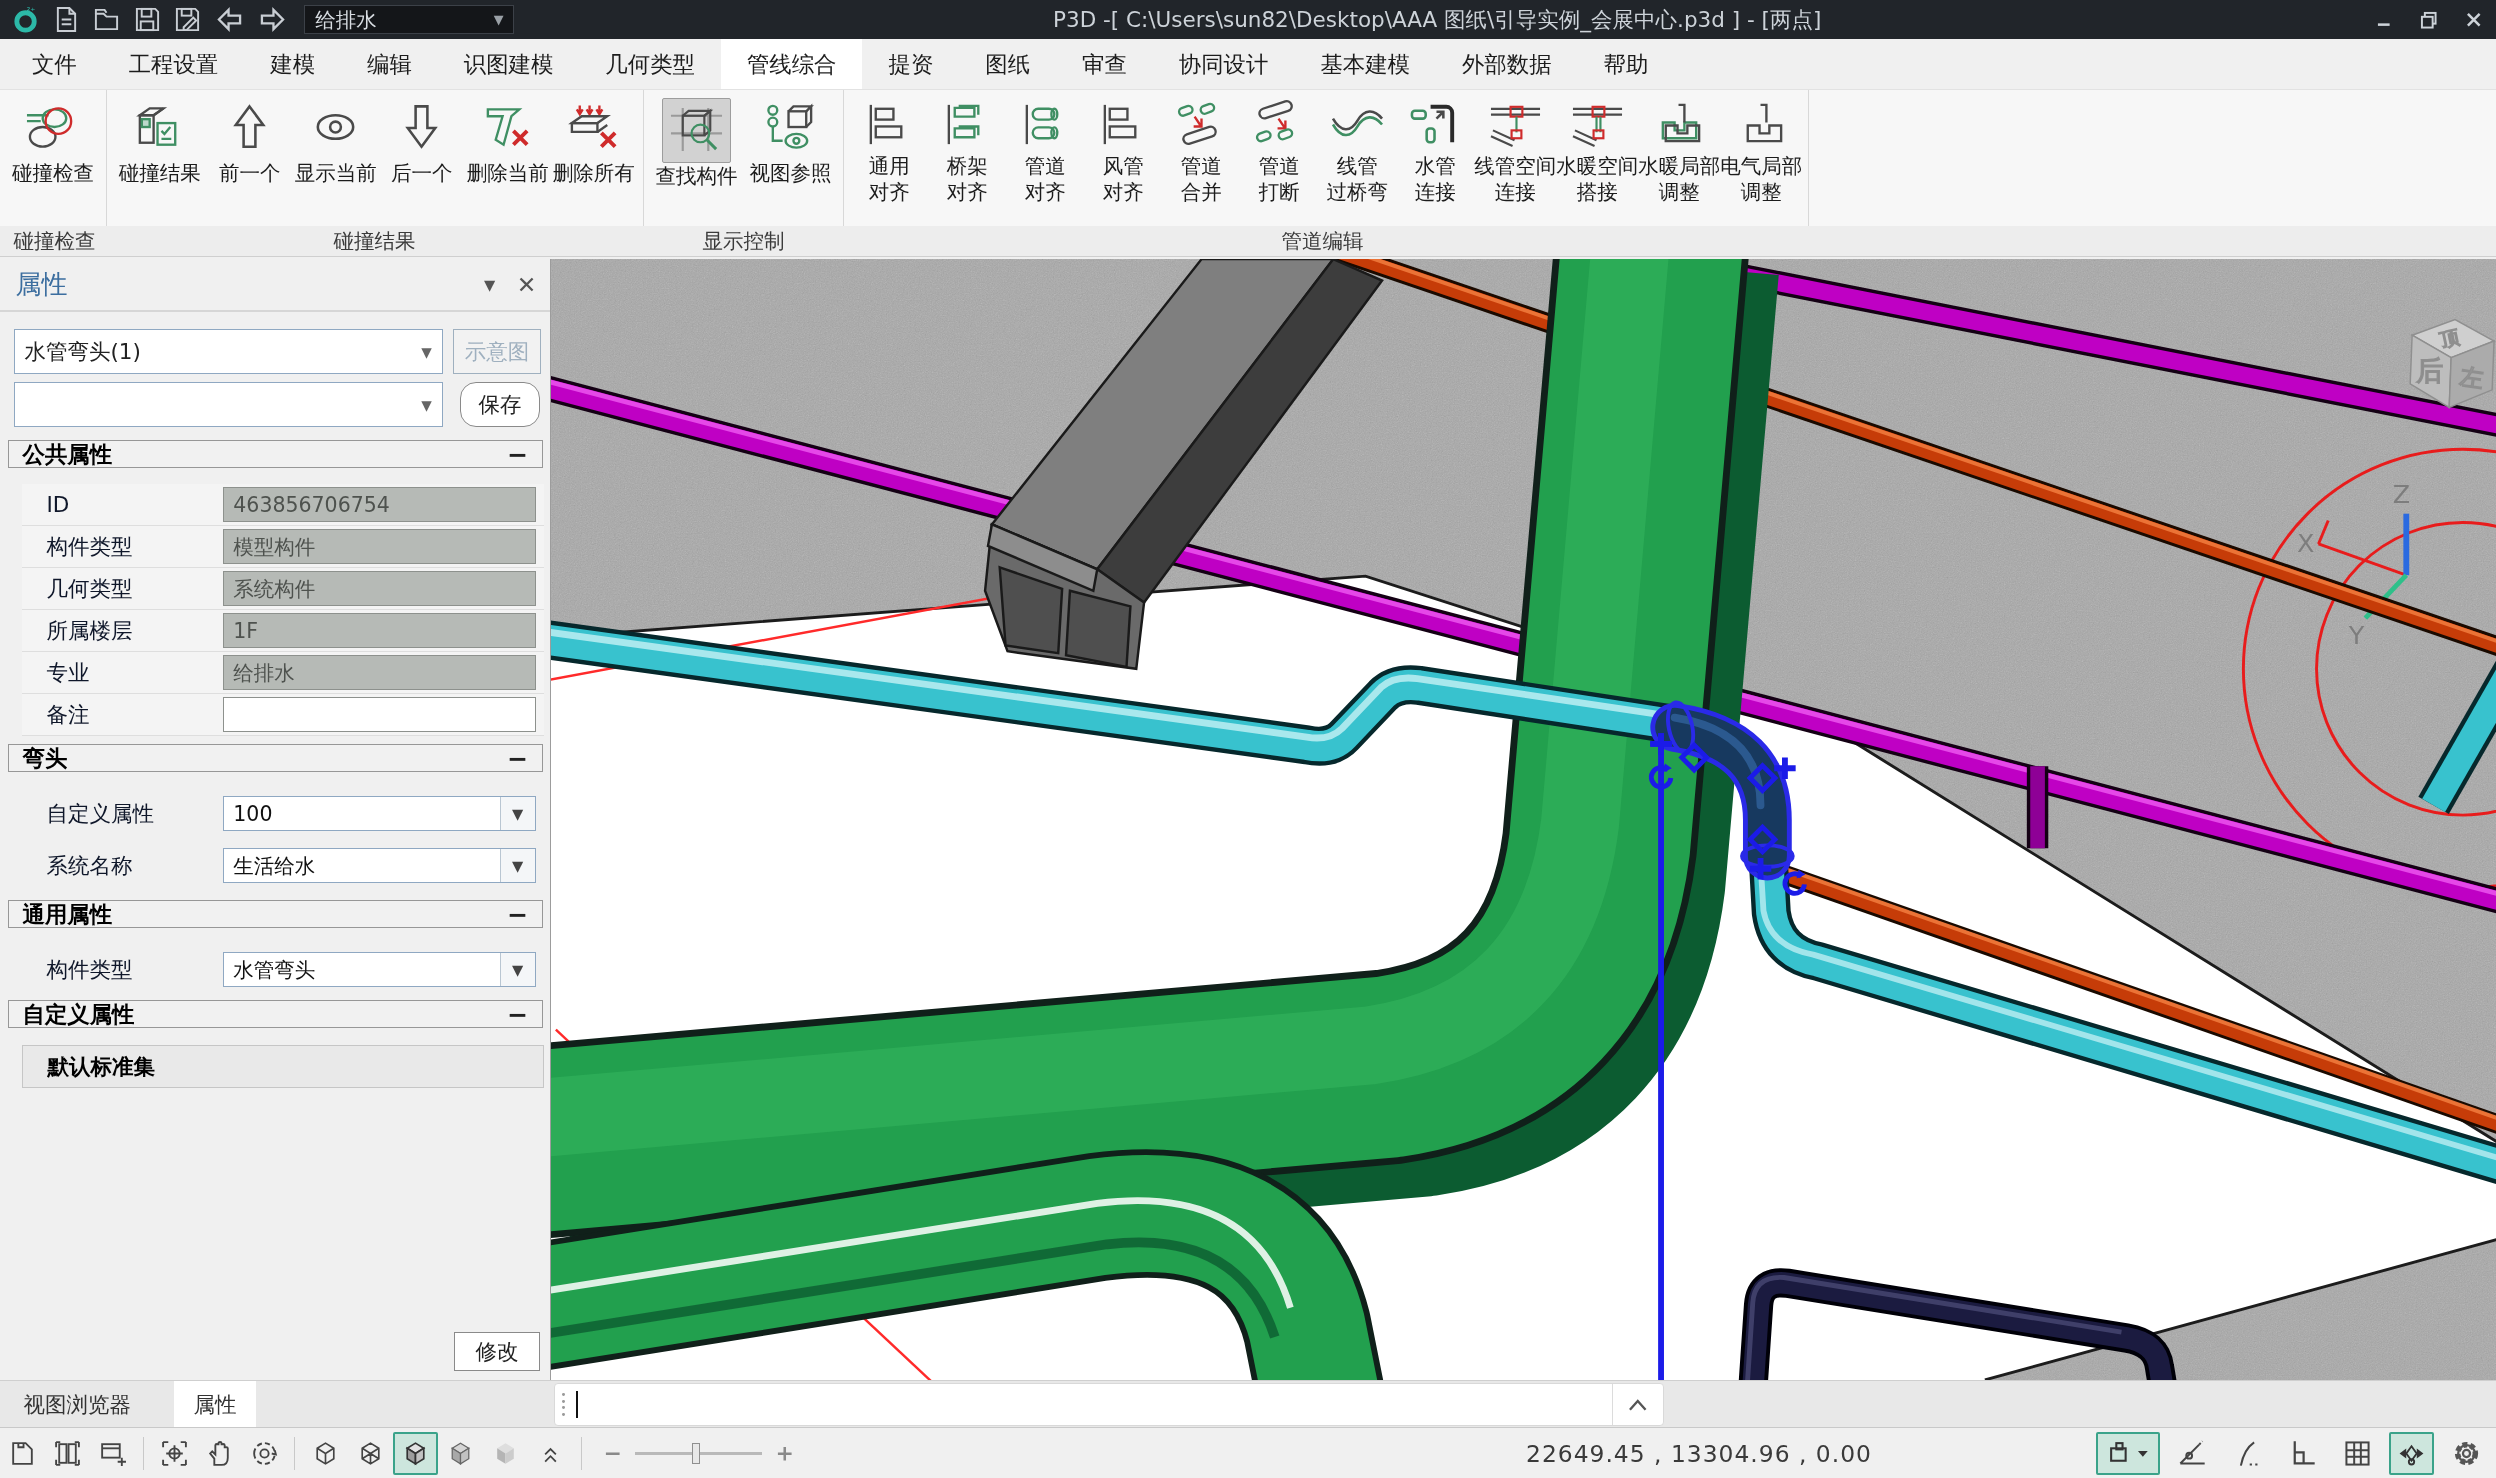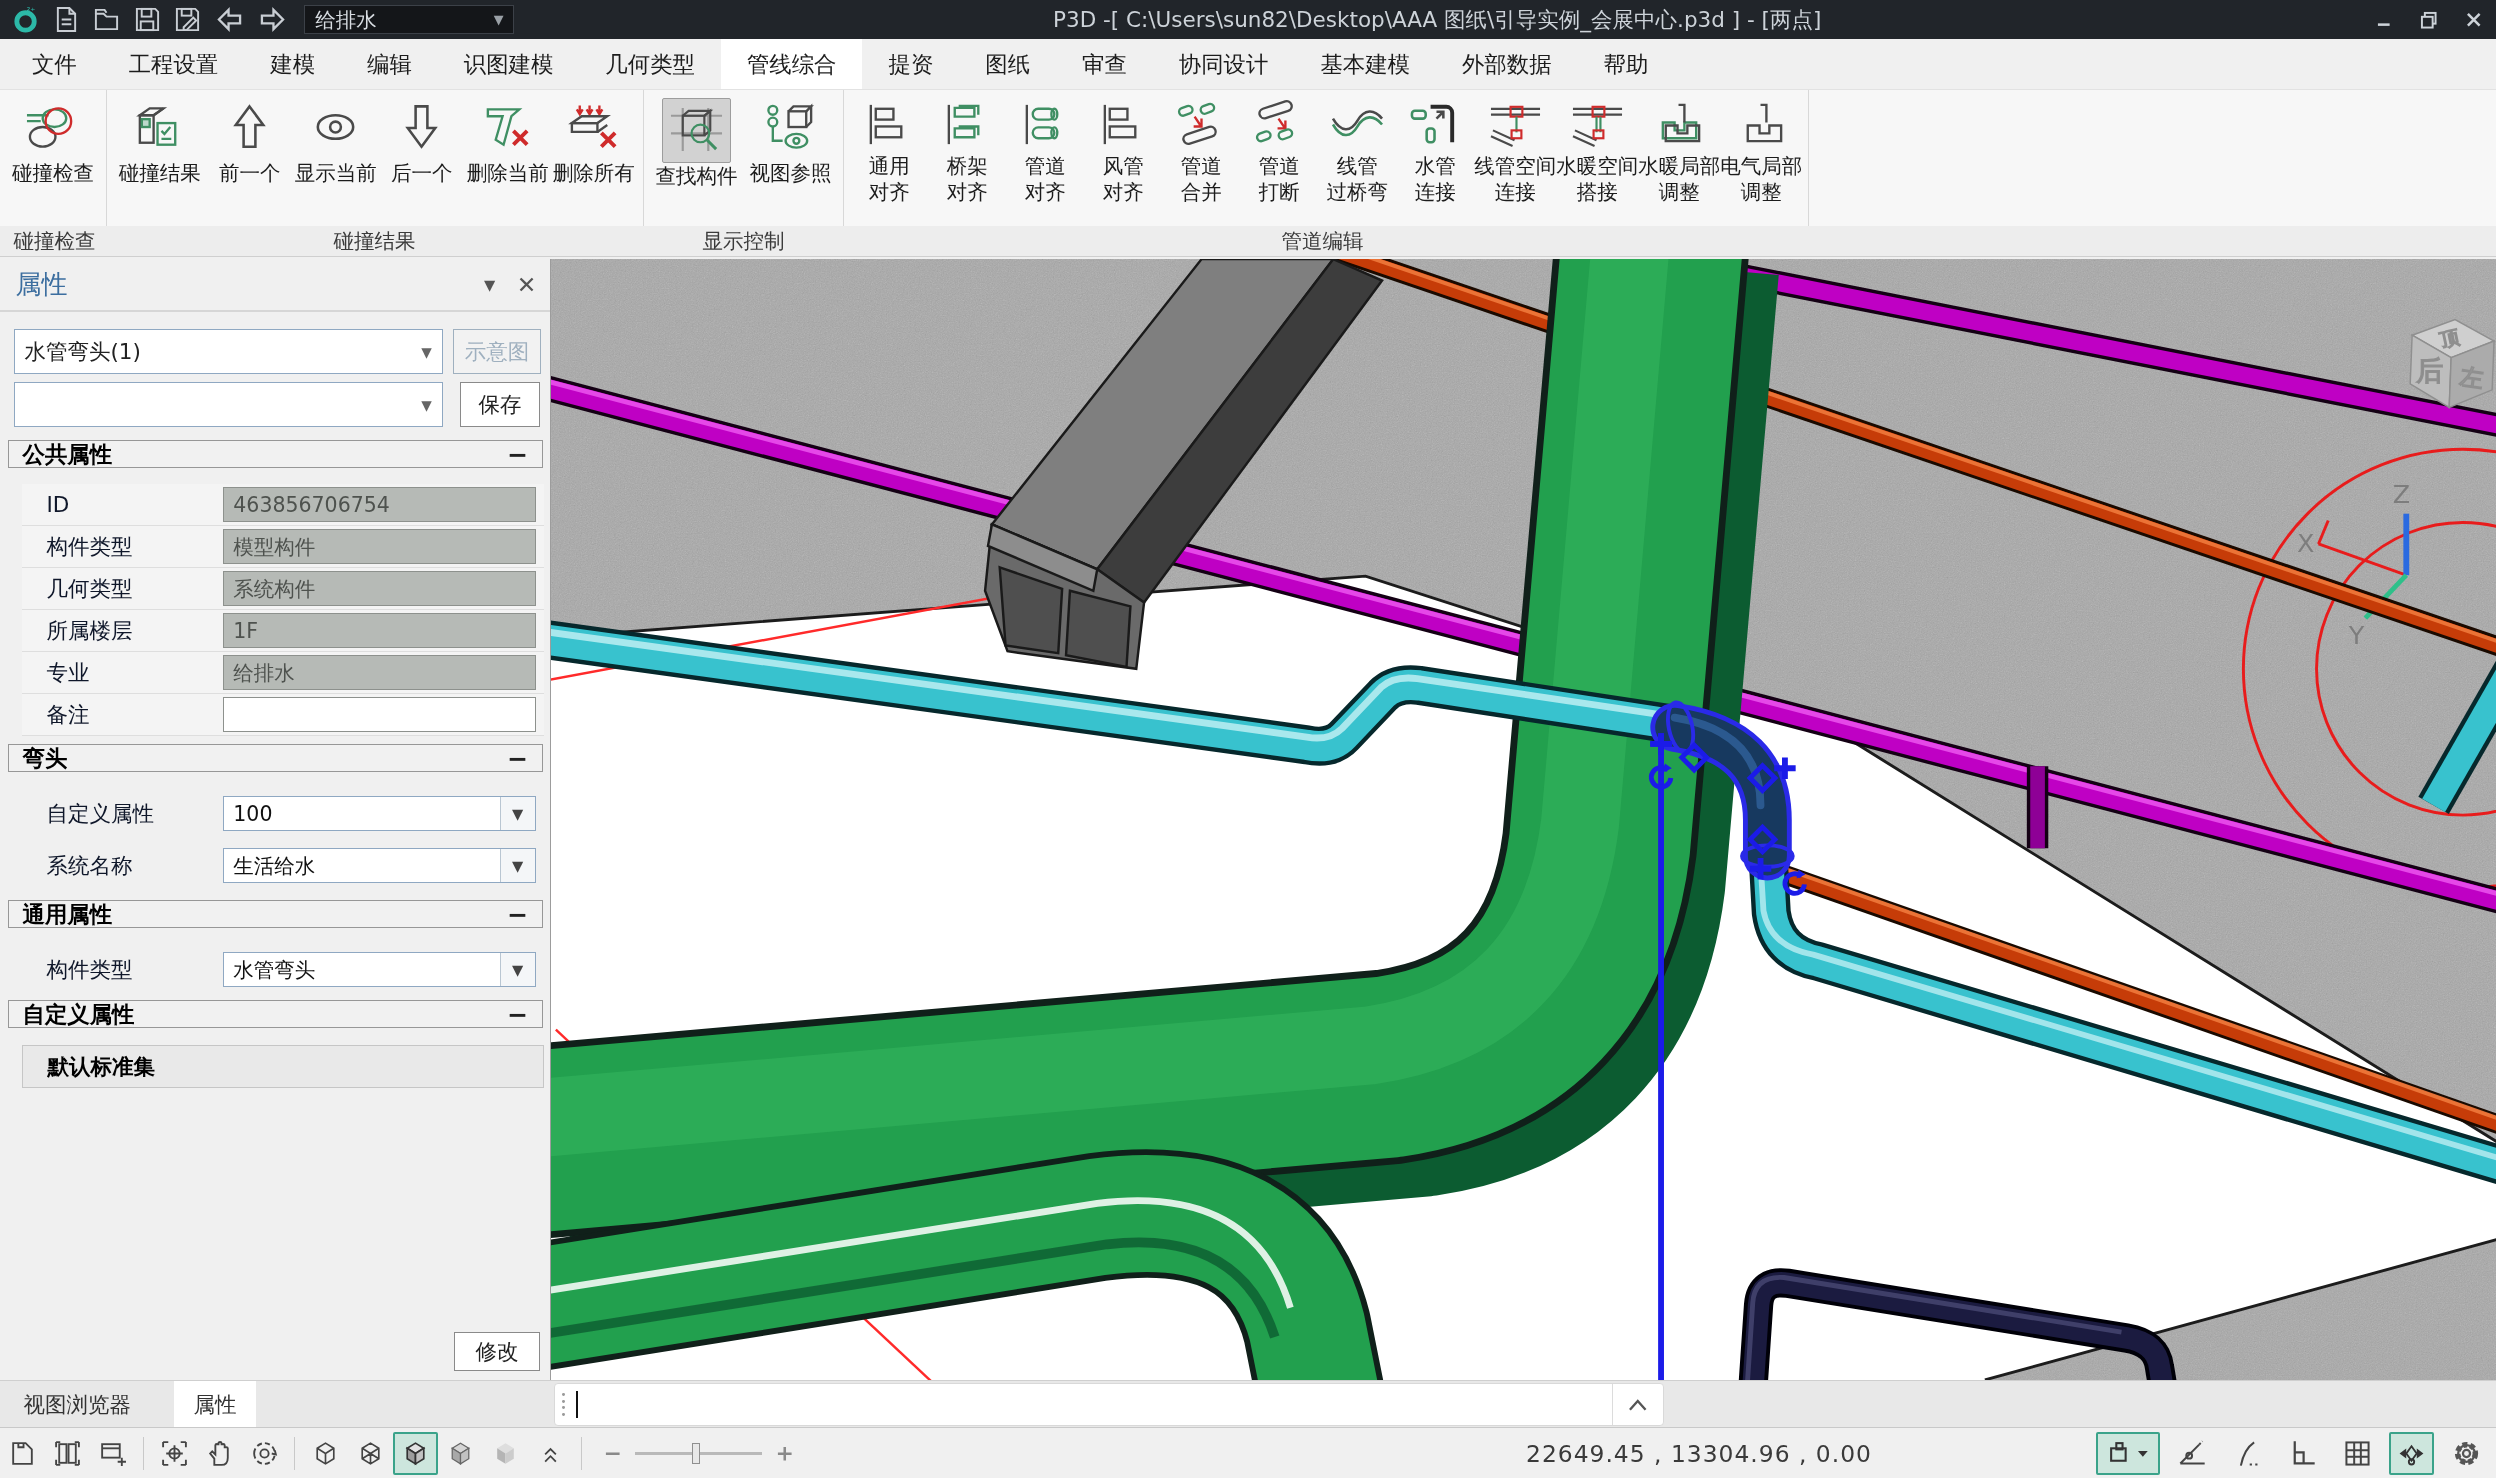--- a/index.html
+++ b/index.html
@@ -399,21 +399,21 @@
     <div class="combo" style="left:13.7px;top:70px;width:429px;height:45px;">
       <span>水管弯头(1)</span>
         <span class="car">▼</span>
     </div>
     <div class="pbtn disabled" style="left:453px;top:70px;width:88px;height:45px;">示意图</div>
 
     <div class="combo" style="left:13.7px;top:123px;width:429px;height:45px;">
       <span></span>
         <span class="car">▼</span>
     </div>
-    <div class="pbtn" style="left:460px;top:123px;width:80px;height:45px;background:#fff;">保存</div>
+    <div class="pbtn" style="left:460px;top:123px;width:80px;height:45px;background:#fff;border-radius:16px;">保存</div>
 
     <div class="psec" style="top:181px">
       <span>公共属性</span>
         <span class="minus">−</span>
     </div>
     <div class="prow" style="top:225px;height:42px">
       <span class="plabel">ID</span>
       <span class="pval ro">463856706754</span>
     </div>
     <div class="prow" style="top:267px;height:42px">

